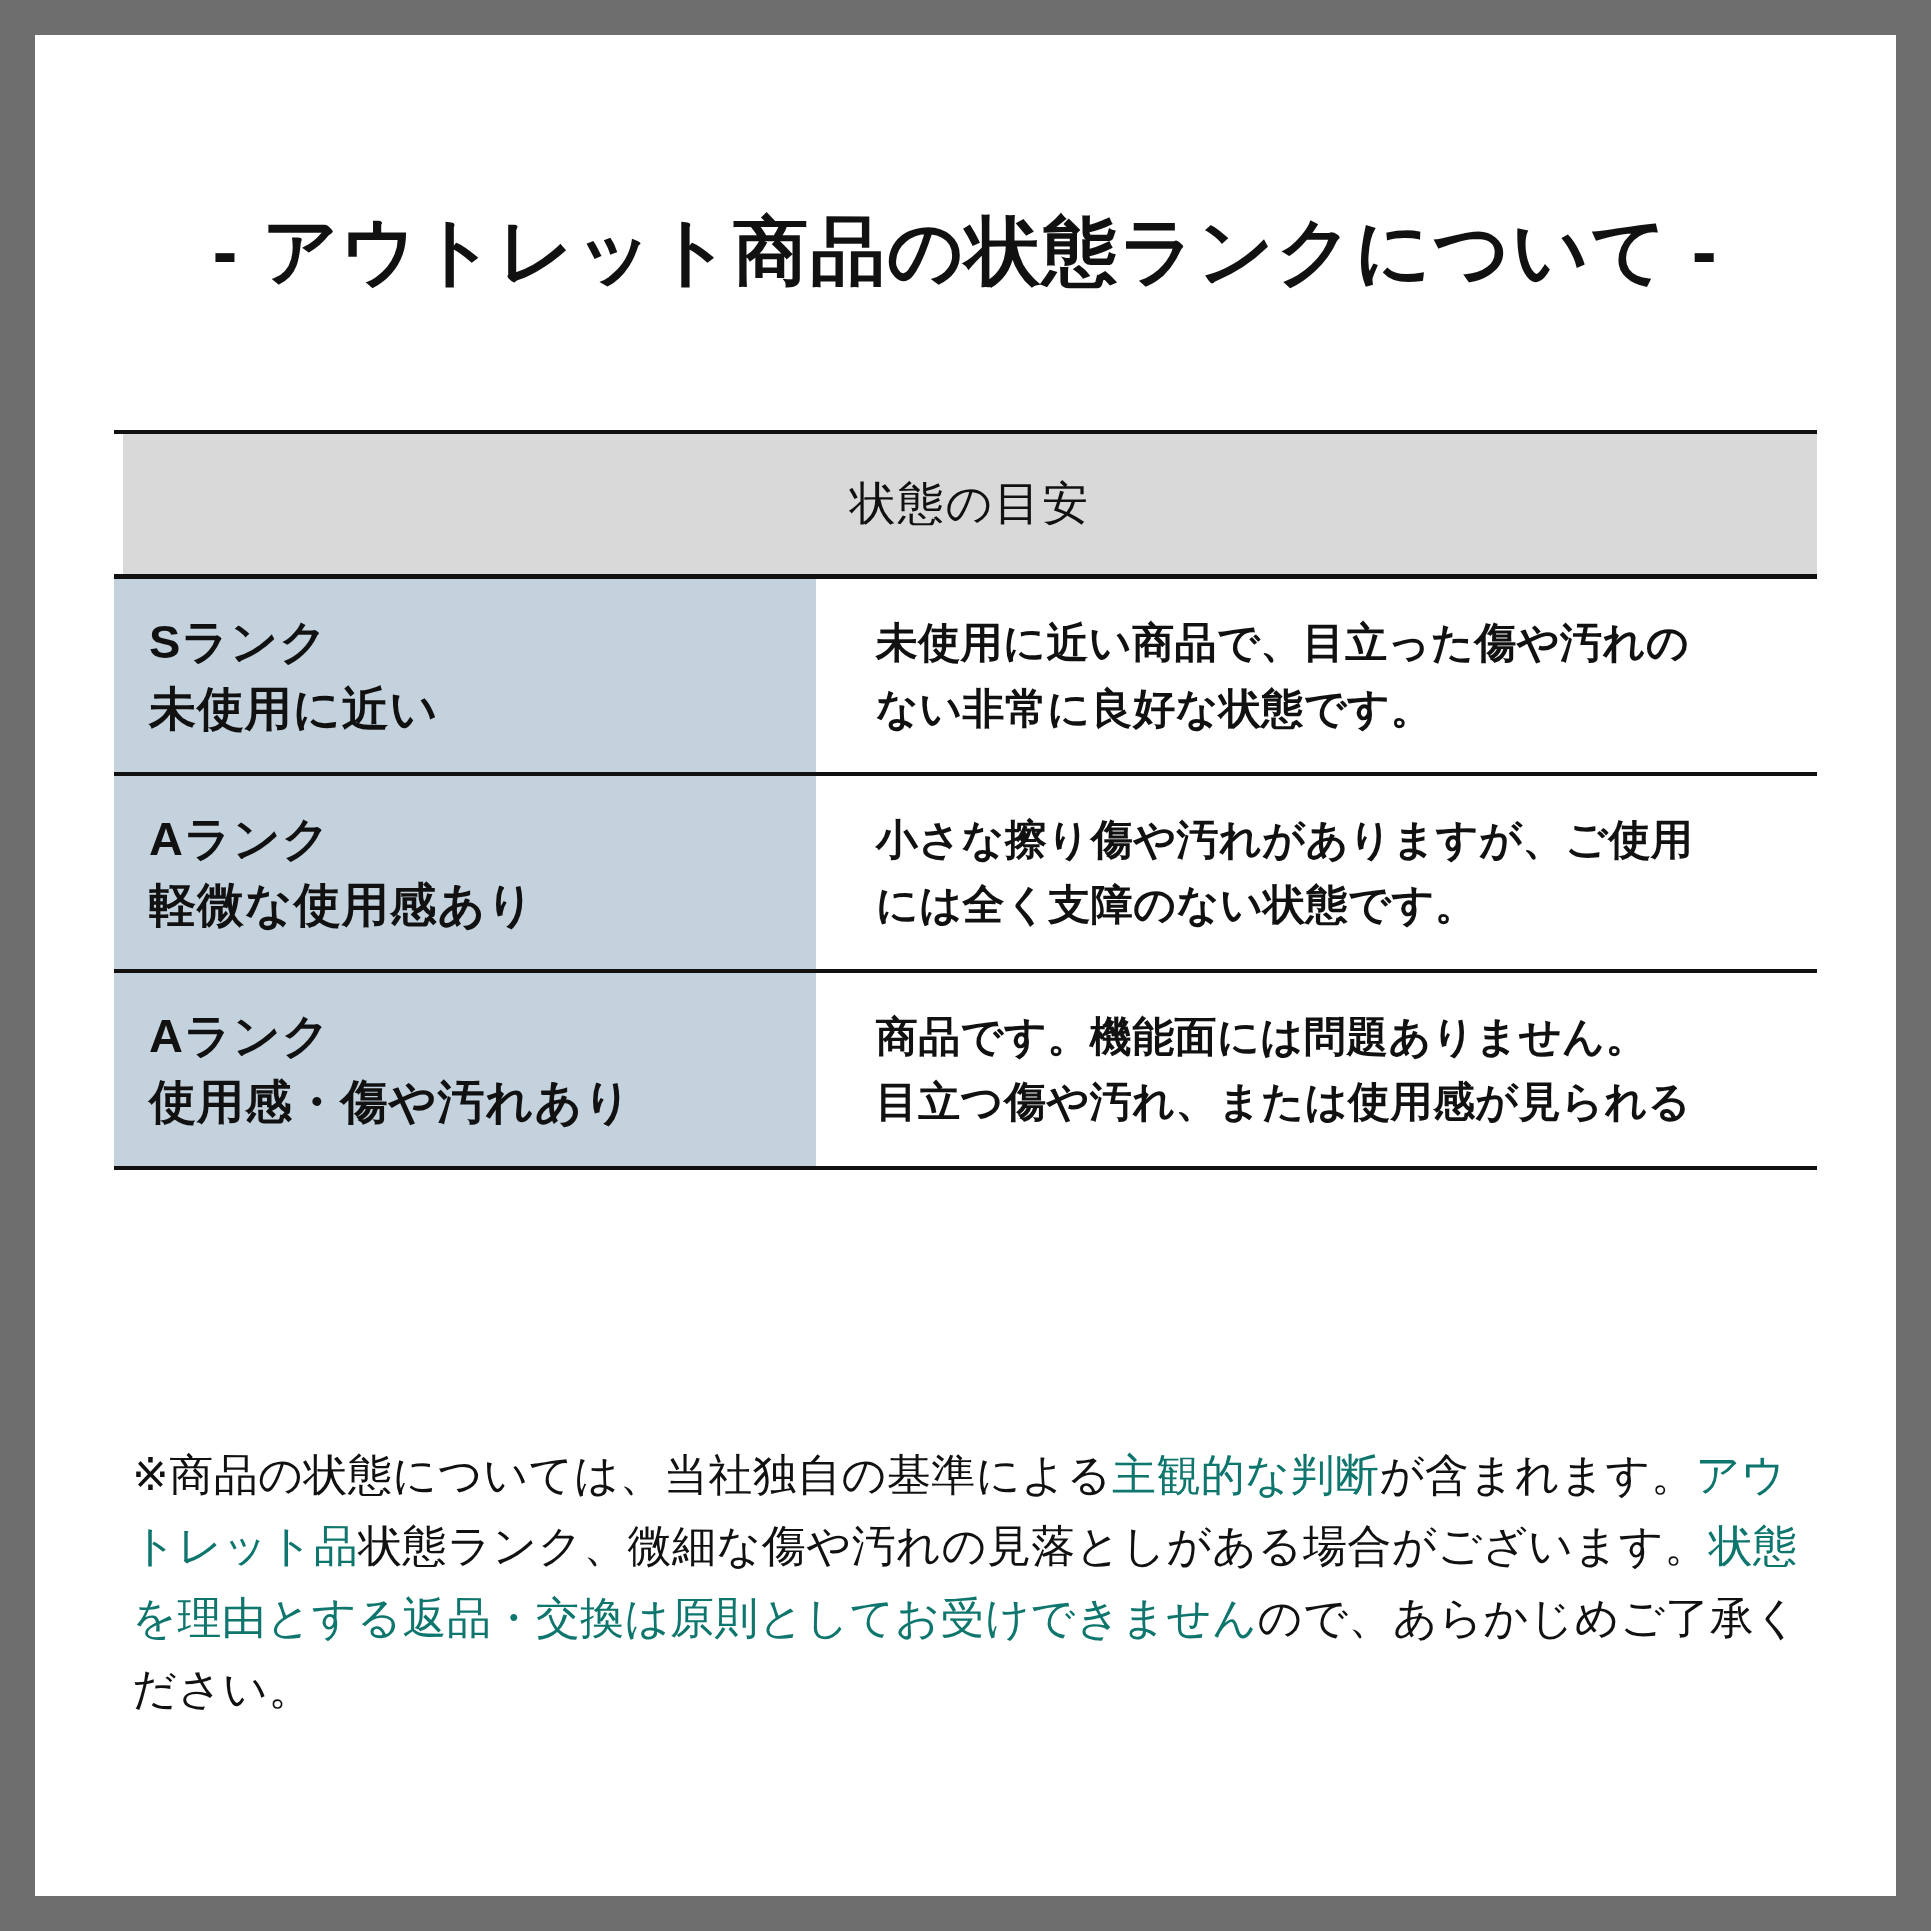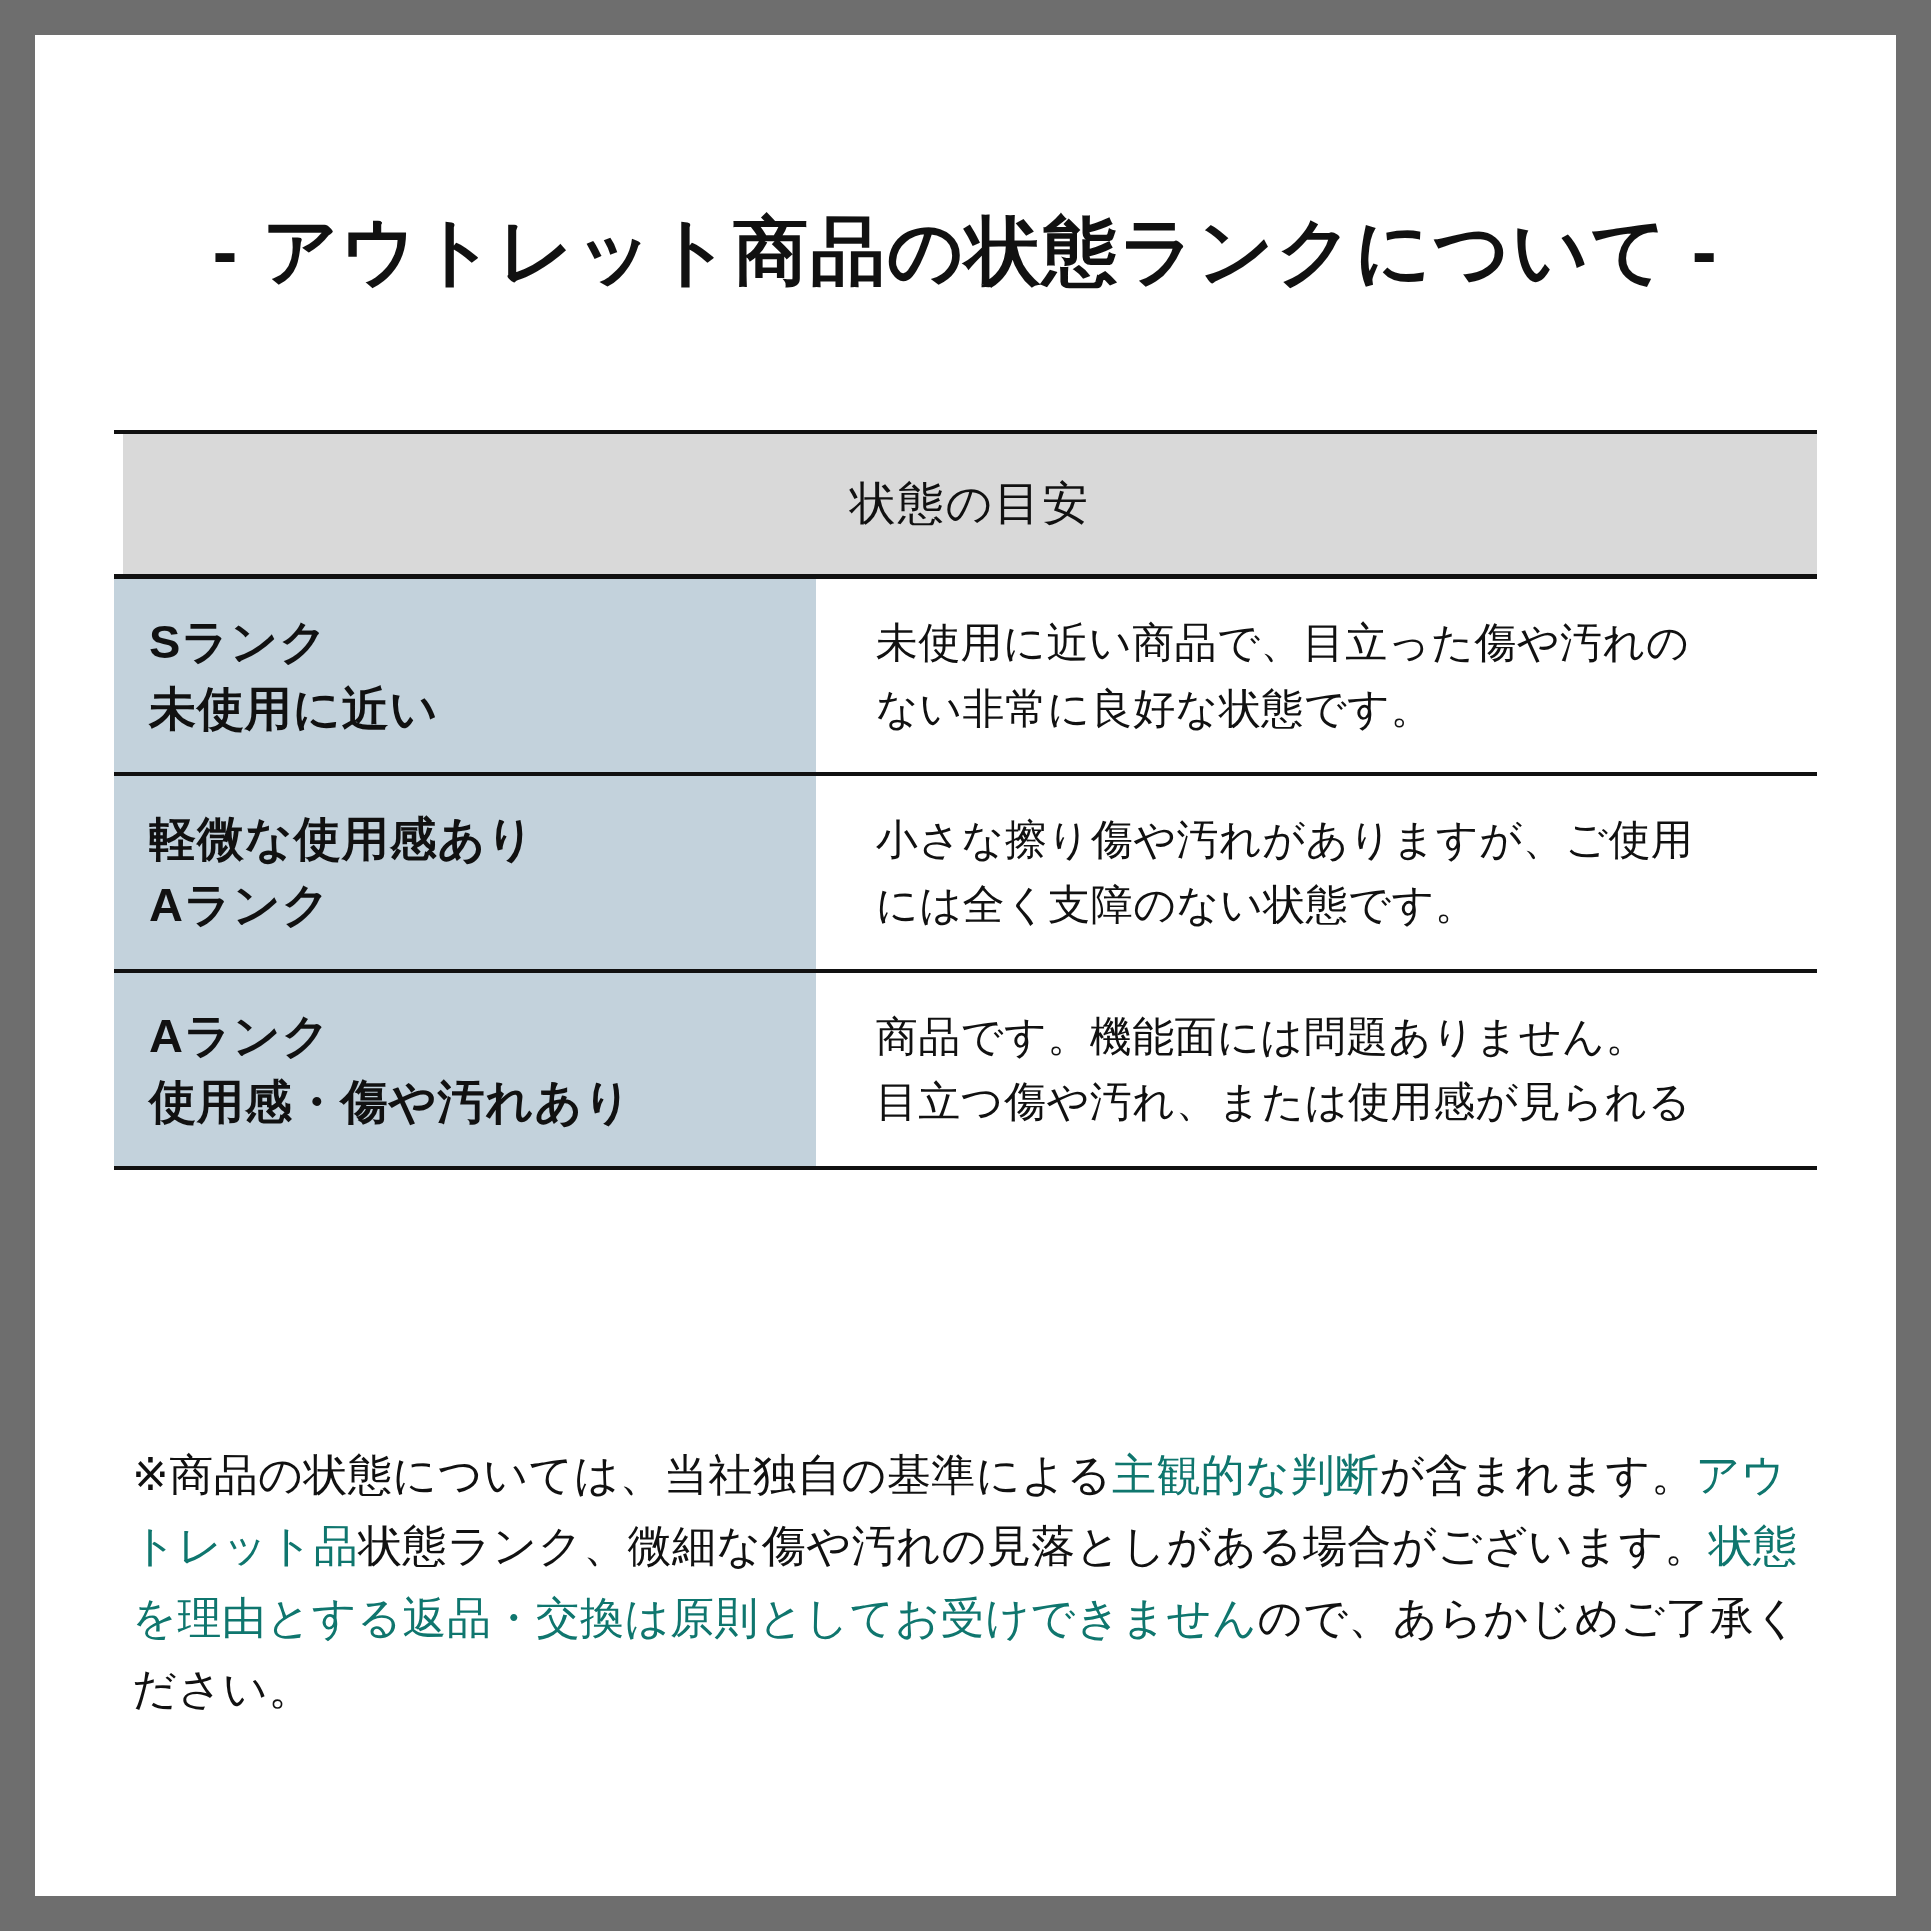--- a/index.html
+++ b/index.html
@@ -101,21 +101,21 @@
   }
   .rank-label {
     font-size: 47px;
     font-weight: bold;
     line-height: 1.42;
     color: #111111;
     letter-spacing: 0.9px;
   }
   .desc-text {
     font-size: 42px;
-    font-weight: normal;
+    font-weight: bold;
     line-height: 1.55;
     color: #111111;
     letter-spacing: 0.4px;
   }
 
   .note {
     position: absolute;
     left: 97px;
     top: 1404px;
     width: 1694px;
@@ -164,22 +164,22 @@
             <div>ない非常に良好な状態です。</div>
           </div>
         </div>
       </div>
 
       <div class="rule thin"></div>
 
       <div class="row body-row">
         <div class="cell-rank">
           <div class="rank-label">
+            <div>Aランク</div>
             <div>軽微な使用感あり</div>
-            <div>Aランク</div>
           </div>
         </div>
         <div class="gap"></div>
         <div class="cell-desc">
           <div class="desc-text">
             <div>小さな擦り傷や汚れがありますが、ご使用</div>
             <div>には全く支障のない状態です。</div>
           </div>
         </div>
       </div>

